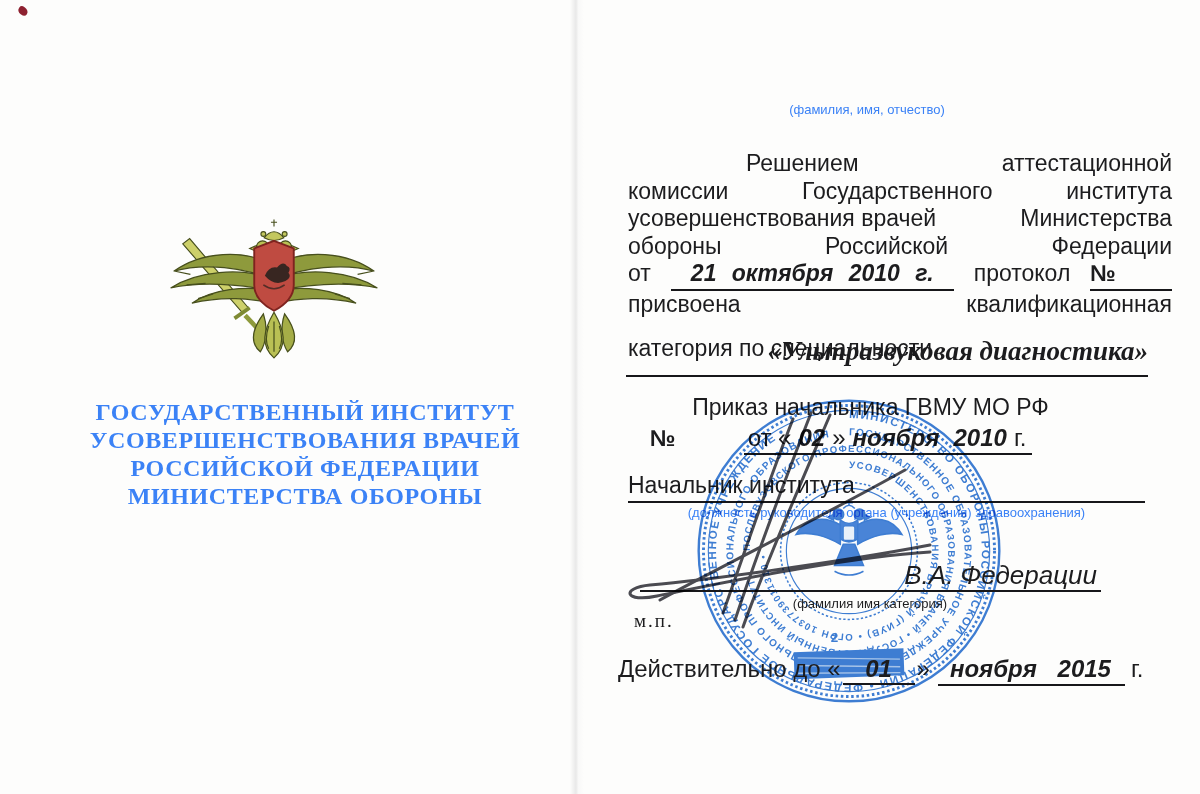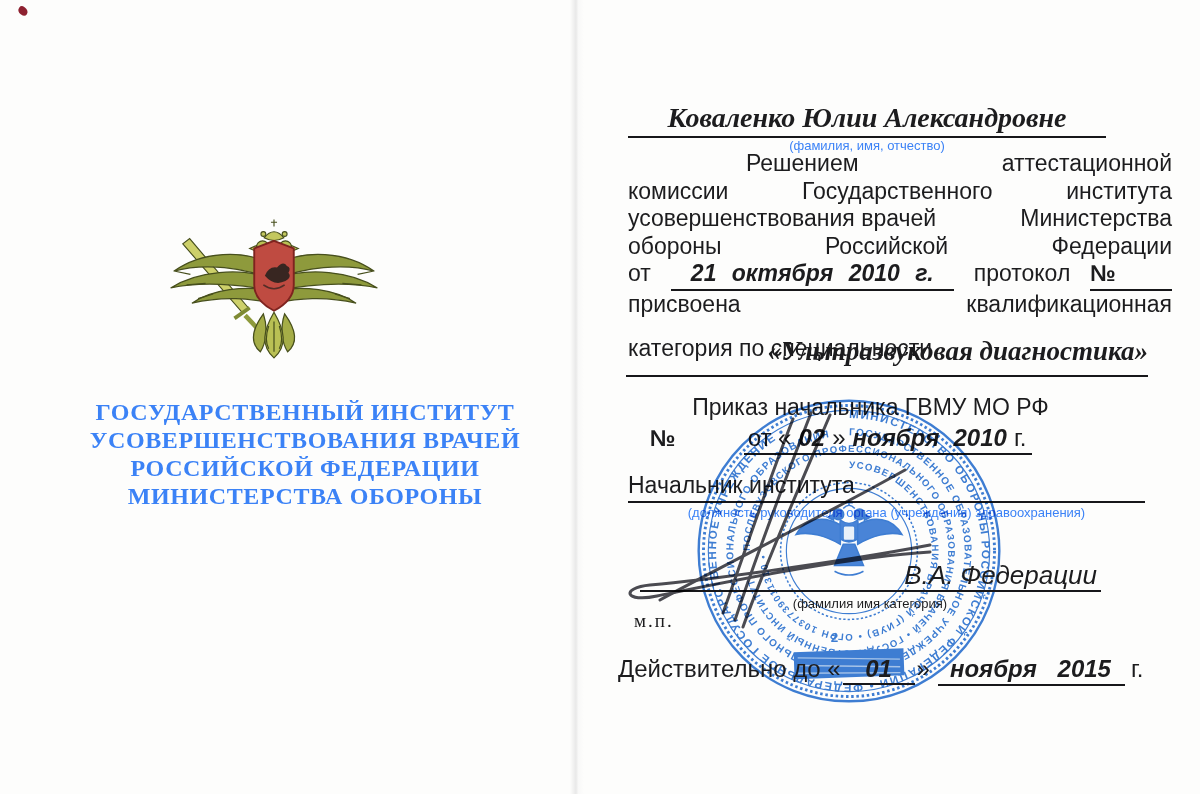--- a/index.html
+++ b/index.html
@@ -124,21 +124,20 @@
 
   <div class="inst">
     <div>ГОСУДАРСТВЕННЫЙ ИНСТИТУТ</div>
     <div>УСОВЕРШЕНСТВОВАНИЯ ВРАЧЕЙ</div>
     <div>РОССИЙСКОЙ ФЕДЕРАЦИИ</div>
     <div>МИНИСТЕРСТВА ОБОРОНЫ</div>
   </div>
 
 
   <div class="name-wrap">
-    <div class="name-line">Коваленко Юлии Александровне</div>
     <div class="caption">(фамилия, имя, отчество)</div>
   </div>
 
   <div class="body-text">
     <div class="jline indent">
       <span>Решением</span>
       <span>аттестационной</span>
     </div>
     <div class="jline">
       <span>комиссии</span>

